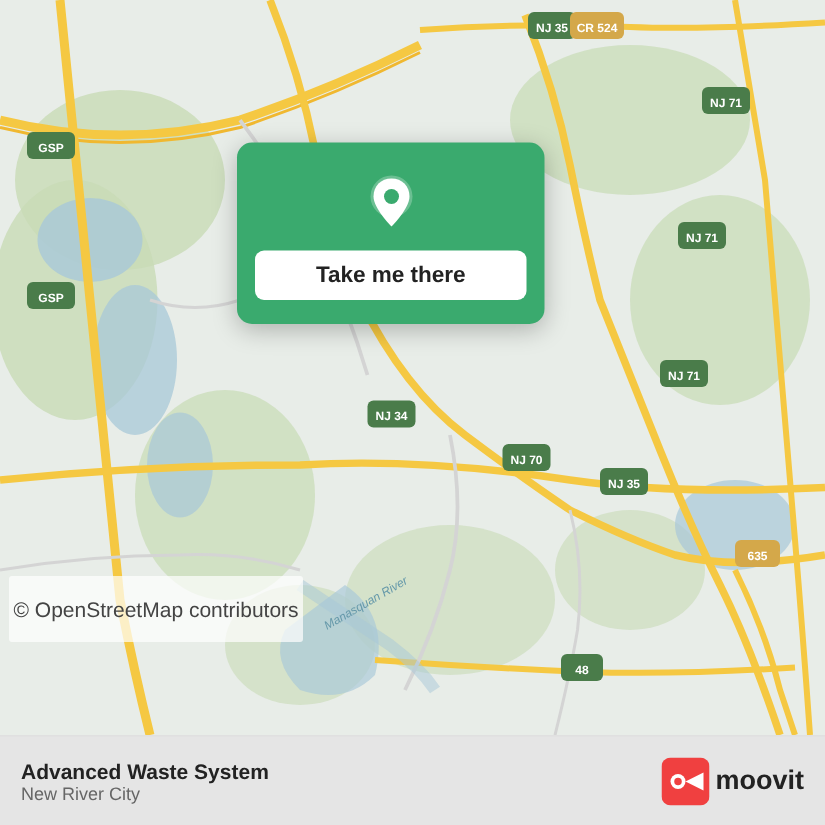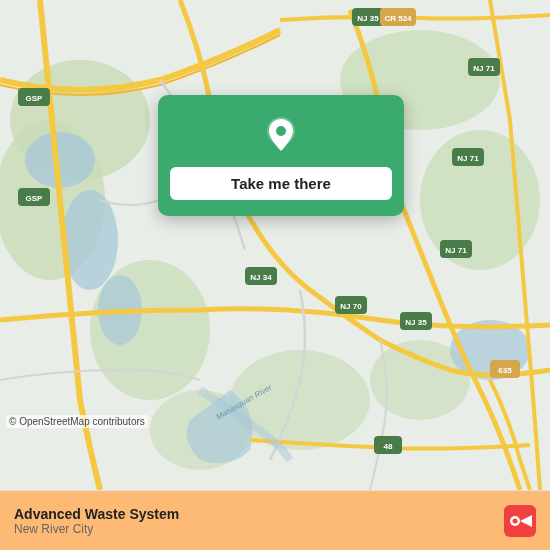--- a/index.html
+++ b/index.html
@@ -25,21 +25,21 @@
       width: 100%;
       height: 100%;
       position: absolute;
       top: 0; left: 0;
     }
 
     
     #info-bar {
       width: 550px;
       height: 60px;
-      background: #fdba74;
+      background: #e5e5e5;
       display: flex;
       align-items: center;
       justify-content: space-between;
       padding: 0 14px;
       border-top: 1px solid #e0e0e0;
     }
 
     #info-left {
       display: flex;
       flex-direction: column;
@@ -66,21 +66,21 @@
       font-size: 18px;
       font-weight: bold;
       color: #222;
     }
 
     
     #popup-card {
       position: absolute;
       top: 95px;
       left: 158px;
-      width: 246px;
+      width: 205px;
       background: #3aaa6e;
       border-radius: 10px;
       padding: 18px 12px 16px;
       display: flex;
       flex-direction: column;
       align-items: center;
       box-shadow: 0 4px 16px rgba(0,0,0,0.25);
       z-index: 10;
     }
 
@@ -101,24 +101,24 @@
       cursor: pointer;
       width: 100%;
       text-align: center;
     }
 
     
     #attribution {
       position: absolute;
       bottom: 62px;
       left: 6px;
-      font-size: 10px;
+      font-size: 14px;
       color: #444;
       background: rgba(255,255,255,0.7);
-      padding: 1px 3px;
+      padding: 14px 3px;
       border-radius: 2px;
       z-index: 5;
     }
 
     
     .moovit-icon {
       width: 32px;
       height: 32px;
     }
 
@@ -233,14 +233,15 @@
     <span id="location-city">New River City</span>
   </div>
   <div id="moovit-logo">
 
     <svg class="moovit-icon" viewBox="0 0 32 32" xmlns="http://www.w3.org/2000/svg">
       <rect width="32" height="32" rx="6" fill="#f04040"></rect>
       <circle cx="11" cy="16" r="5" fill="white"></circle>
       <circle cx="11" cy="16" r="2.5" fill="#f04040"></circle>
       <path d="M16 16 L28 10 L28 22 Z" fill="white"></path>
     </svg>
+    <span id="moovit-text">moovit</span>
   </div>
 </div>
 
 </body></html>

